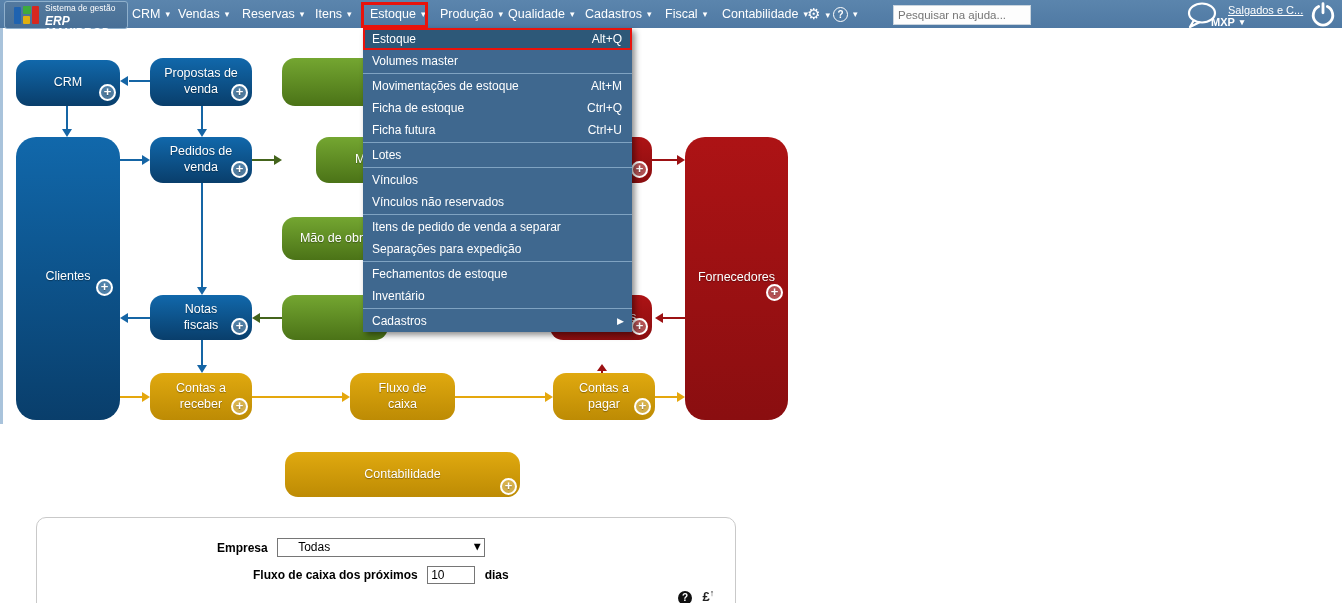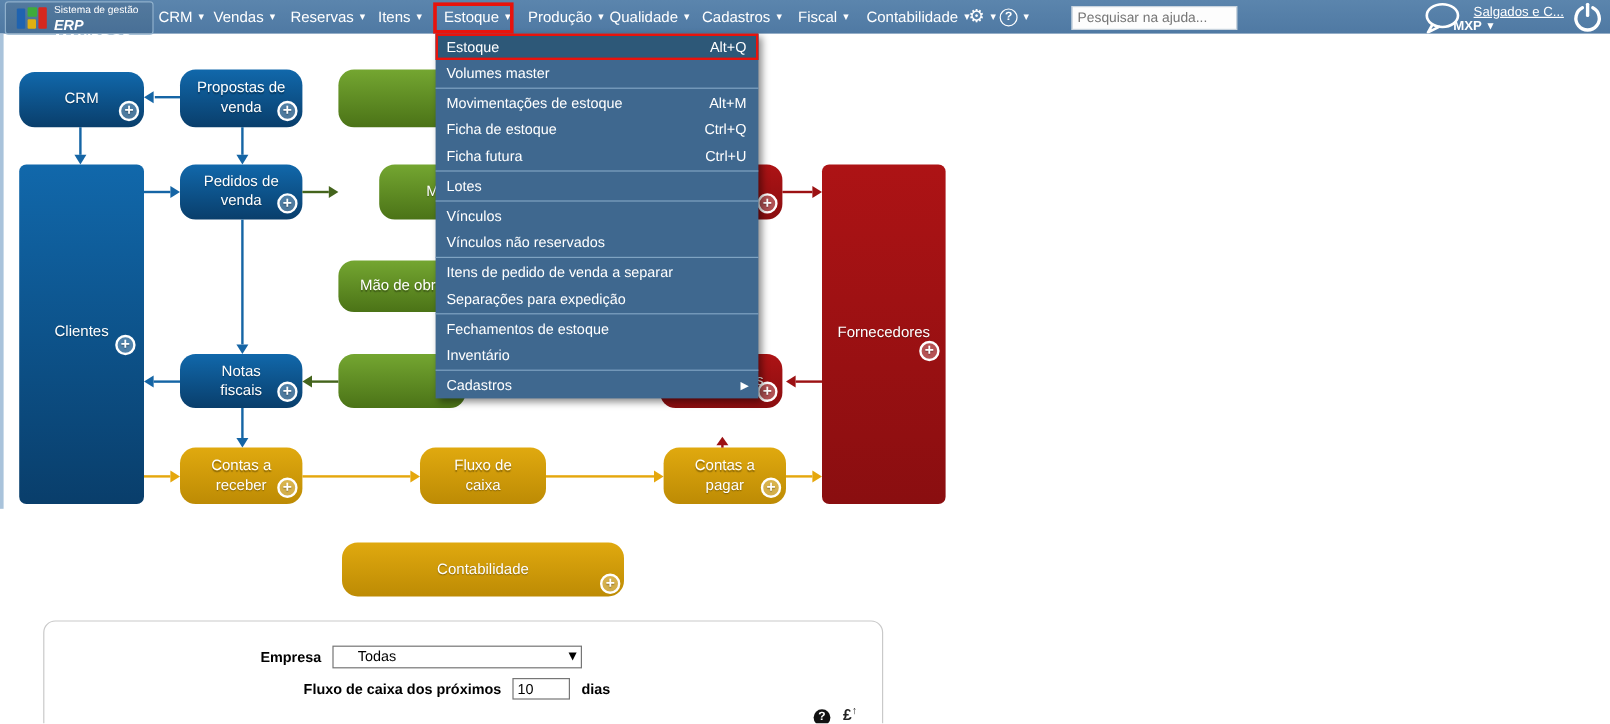--- a/index.html
+++ b/index.html
@@ -42,21 +42,21 @@
   .mrow.selected{background:#2d5878;border:2px solid #e8130c;line-height:18px;}
   .mrow.selected .mlabel{left:7px;}
   .mrow.selected .mshort{right:8px;}
   .msep{height:0;border-top:1px solid #7fa3c2;margin:1px 0;}
   .subarrow{position:absolute;right:8px;top:0;font-size:9px;}
 
   
   .fbox{position:absolute;border-radius:13px;color:#fff;font-size:12.5px;text-align:center;
         display:flex;align-items:center;justify-content:center;
         text-shadow:0 1px 1px rgba(0,0,0,0.35);cursor:pointer;}
-  .fbox.big{border-radius:6px;display:block;}
+  .fbox.big{border-radius:20px;display:block;}
   .blue{background:linear-gradient(#1168ab,#093e6b);}
   .green{background:linear-gradient(#74a631,#4b7317);}
   .yellow{background:linear-gradient(#e0a90f,#bd8b04);}
   .dred{background:linear-gradient(#ad1315,#8a0e10);}
   .box-label{white-space:pre-line;line-height:1.25;}
   .tall-label{position:absolute;left:0;width:100%;text-align:center;}
   .plus{position:absolute;width:13px;height:13px;border:2px solid #fff;border-radius:50%;
         background:rgba(255,255,255,0.28);color:#fff;font-size:13px;font-weight:bold;
         line-height:12px;text-align:center;cursor:pointer;}
   .plus.corner{right:4px;bottom:5px;}

